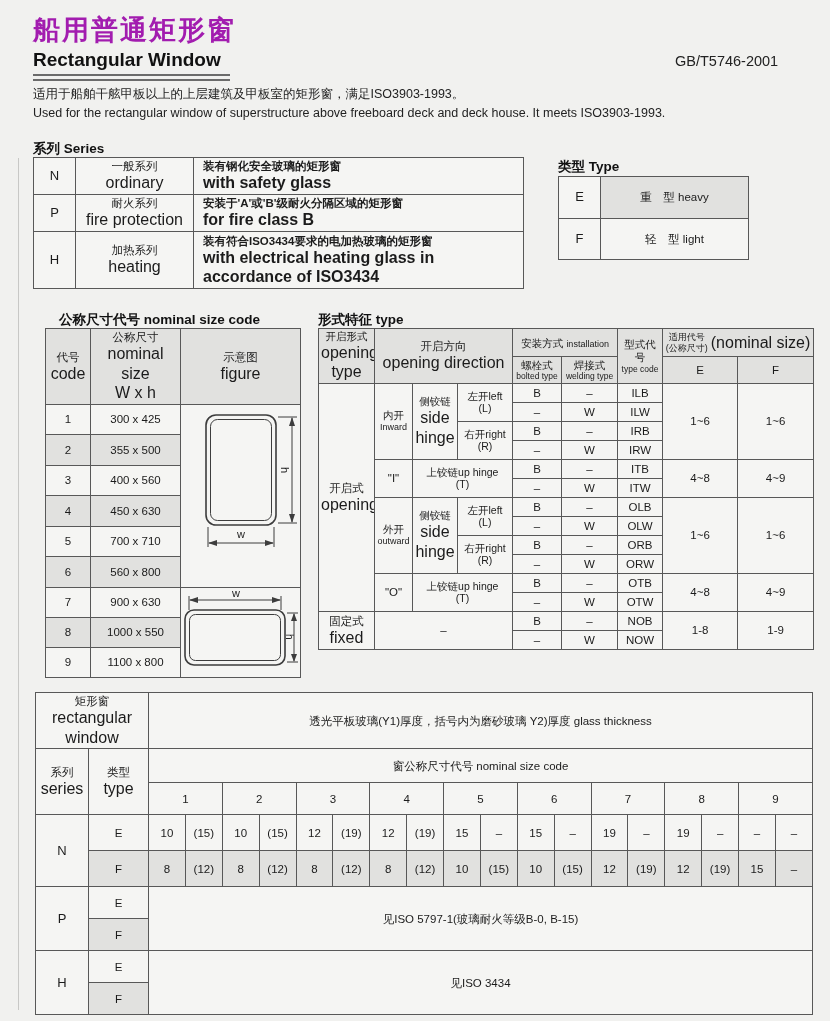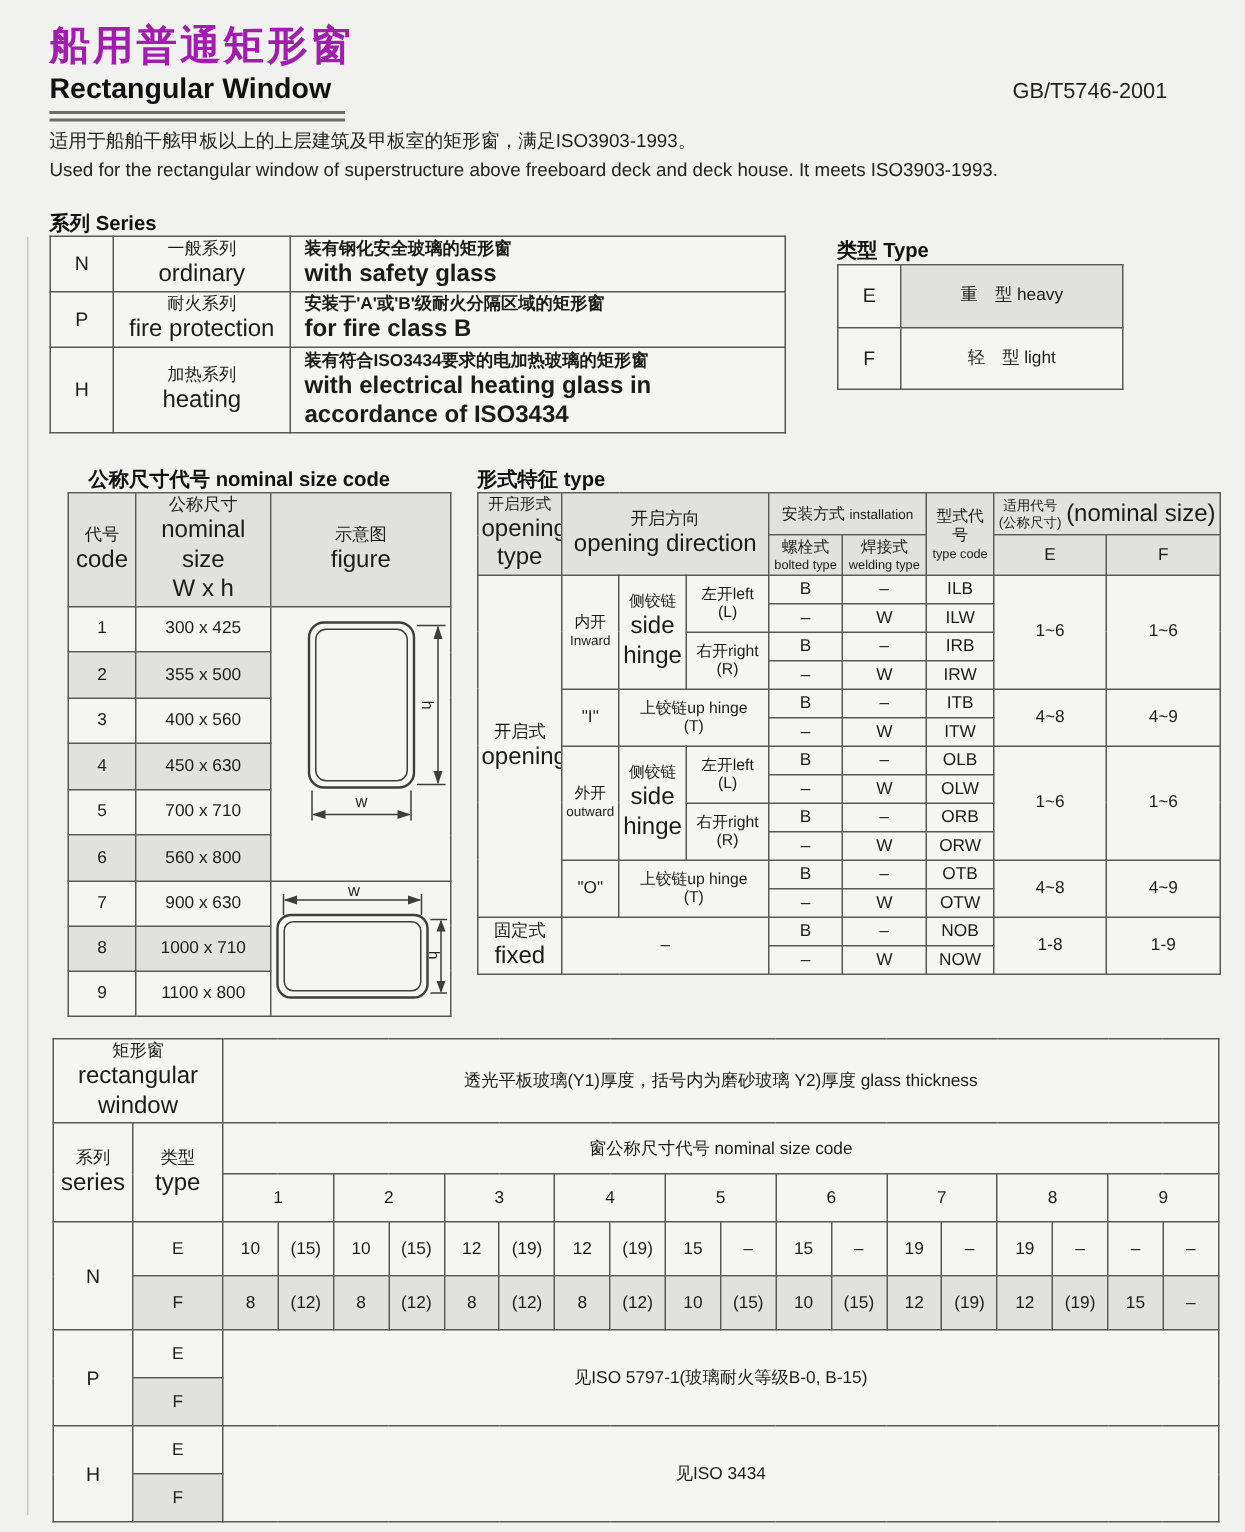--- a/index.html
+++ b/index.html
@@ -191,21 +191,21 @@
             <line x1="105" y1="74" x2="116" y2="74" stroke="#3d3d3d" stroke-width="1"></line>
             <line x1="112" y1="26" x2="112" y2="73" stroke="#3d3d3d" stroke-width="1"></line>
             <path d="M109,33 L115,33 L112,25 Z" fill="#3d3d3d"></path>
             <path d="M109,66 L115,66 L112,74 Z" fill="#3d3d3d"></path>
             <text x="104" y="52" font-size="10" fill="#222" transform="rotate(90 107 49)">h</text>
           </svg>
         </td>
       </tr>
       <tr style="height:30px;">
         <td class="shade">8</td>
-        <td class="shade">1000 x 710</td>
+        <td class="shade">1000 x 550</td>
       </tr>
       <tr style="height:30px;">
         <td>9</td>
         <td>1100 x 800</td>
       </tr>
     </tbody>
       </table>
   </div>
 
   <div class="abs hdg" style="left:318px;top:311px;">形式特征 type</div>

